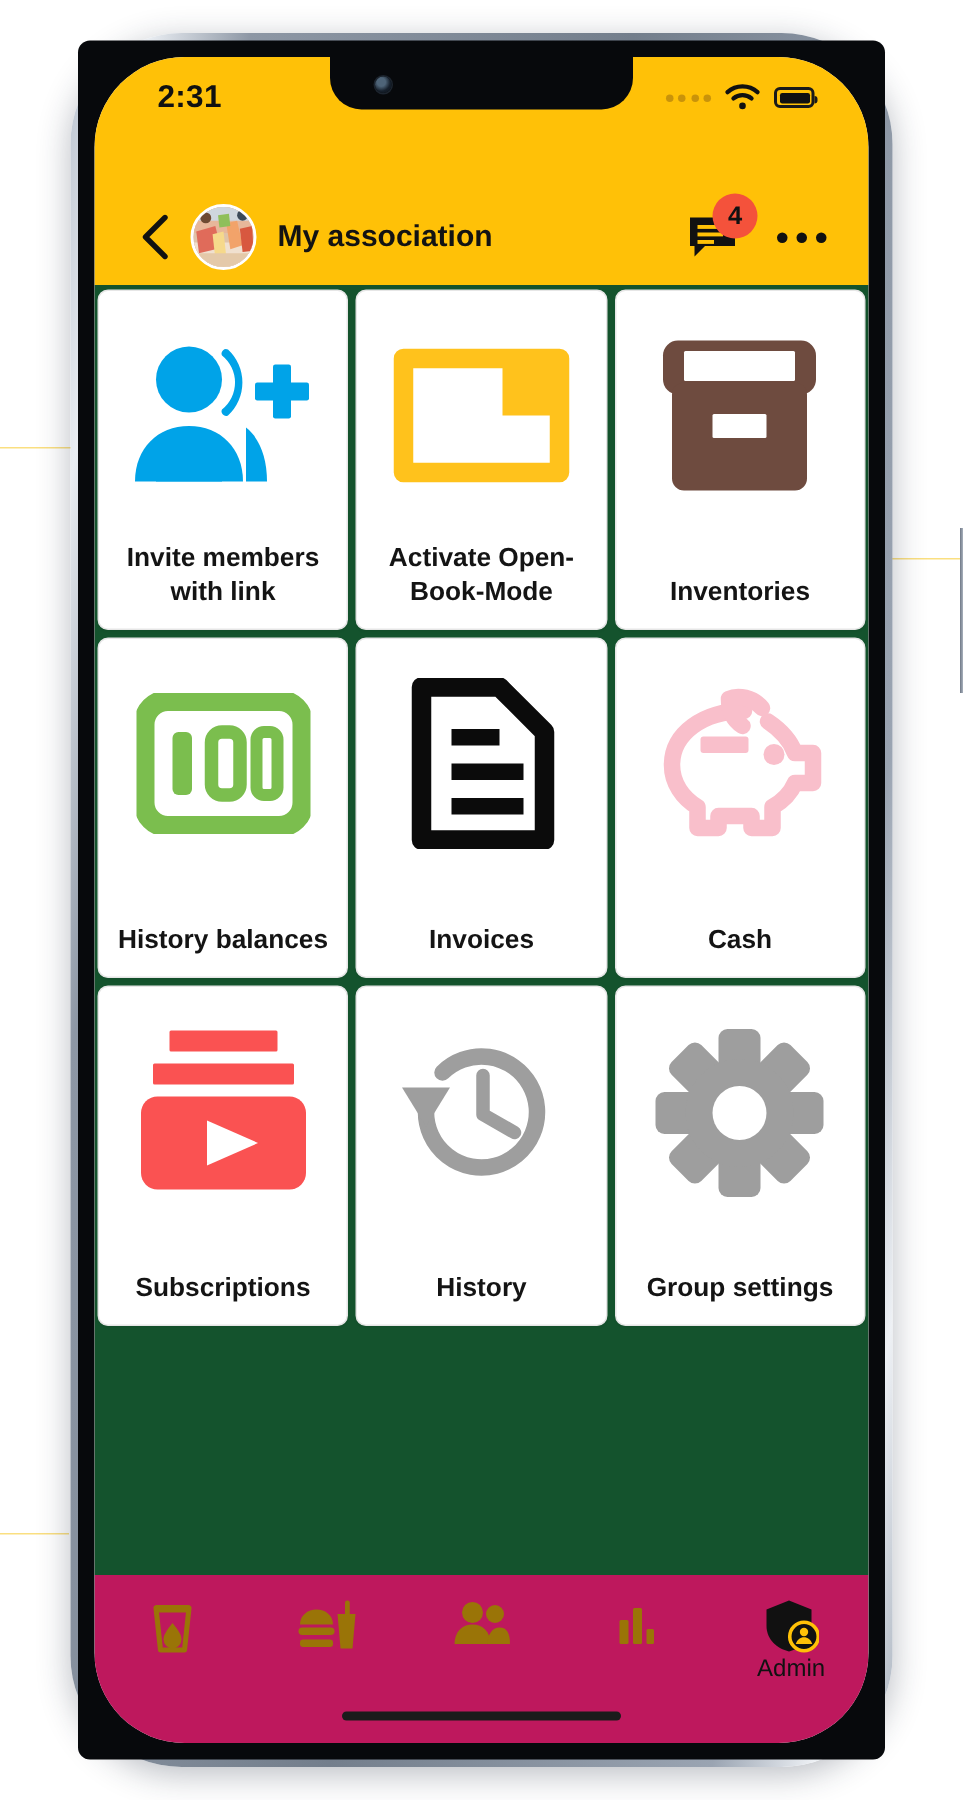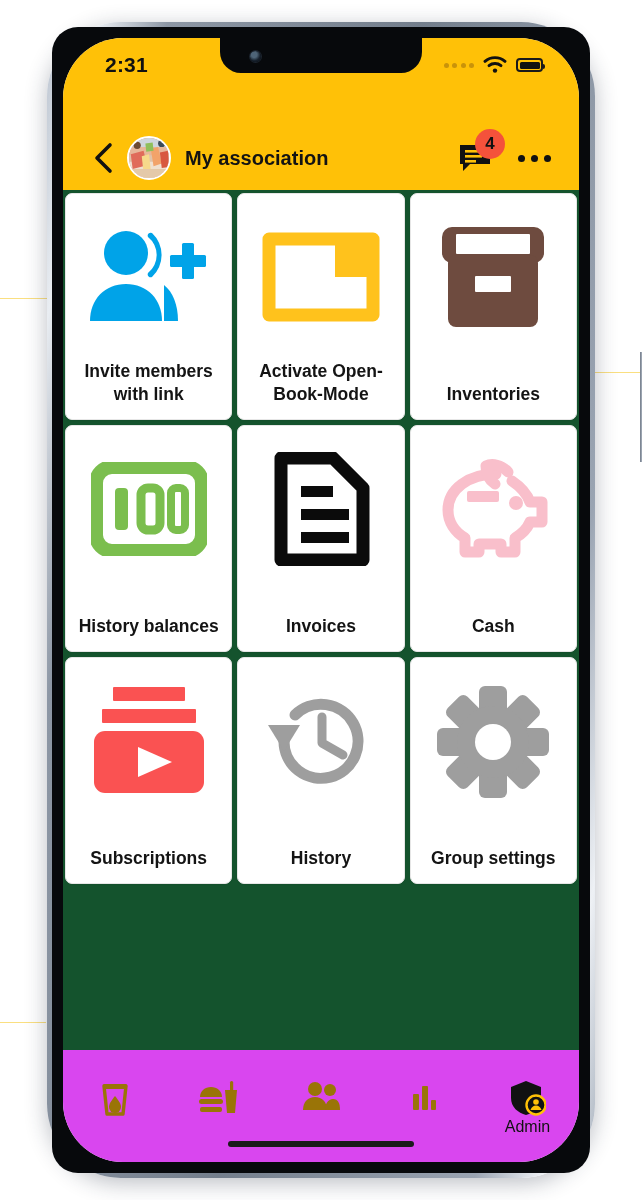--- a/index.html
+++ b/index.html
@@ -20,21 +20,21 @@
 
   
   #phone{
     position:absolute; left:47px; top:22px; width:548px; height:1156px;
     border-radius:74px;
     background:linear-gradient(100deg,#b9c2ce 0%,#e9edf2 7%,#8d97a5 16%,#737e8c 50%,#9aa4b2 84%,#eef1f5 93%,#aab3bf 100%);
     padding:5px;
     box-shadow:0 5px 22px rgba(30,40,60,.30);
   }
   #bezel{
-    width:100%; height:100%; border-radius:26px; background:#07090c; padding:11px;text-decoration:underline;
+    width:100%; height:100%; border-radius:8px; background:#07090c; padding:11px;text-decoration:underline;
   }
   #screen{
     position:relative; width:100%; height:100%; border-radius:60px;
     overflow:hidden; background:#f8f8f8;
   }
 
   
   .sbtn{ position:absolute; background:linear-gradient(90deg,#6f7886,#b6bfca 35%,#8e98a6 70%,#5e6773); border-radius:3px; }
   .mute  { left:42px; top:204px; width:7px; height:38px; border-radius:3px 0 0 3px; }
   .volup { left:42px; top:290px; width:7px; height:74px; border-radius:3px 0 0 3px; }
@@ -89,22 +89,22 @@
     box-shadow:0 1px 1.5px rgba(0,0,0,.05);
   }
   .tile .ic{ height:130px; display:flex; align-items:center; justify-content:center; }
   .tile .lbl{
     margin-top:auto; font-size:17.5px; font-weight:bold; color:#141414;
     text-align:center; line-height:1.28; width:100%;
   }
 
   
   .tabbar{
-    position:absolute; left:0; bottom:0; width:100%; height:112px; background:#d946ef;
-    display:flex; align-items:flex-start; padding-top:30px;
+    position:absolute; left:0; bottom:0; width:100%; height:112px; background:#be185d;
+    display:flex; align-items:flex-start; padding-top:16px;
   }
   .tab{ flex:1; display:flex; flex-direction:column; align-items:center; gap:2px; cursor:pointer; }
   .tab .tlabel{ font-size:16px; color:#111; font-weight:normal; }
   .homebar{
     position:absolute; left:50%; transform:translateX(-50%); bottom:15px;
     width:186px; height:6px; border-radius:3px; background:#1b1b1b;
   }
 </style>
 </head>
 <body>

